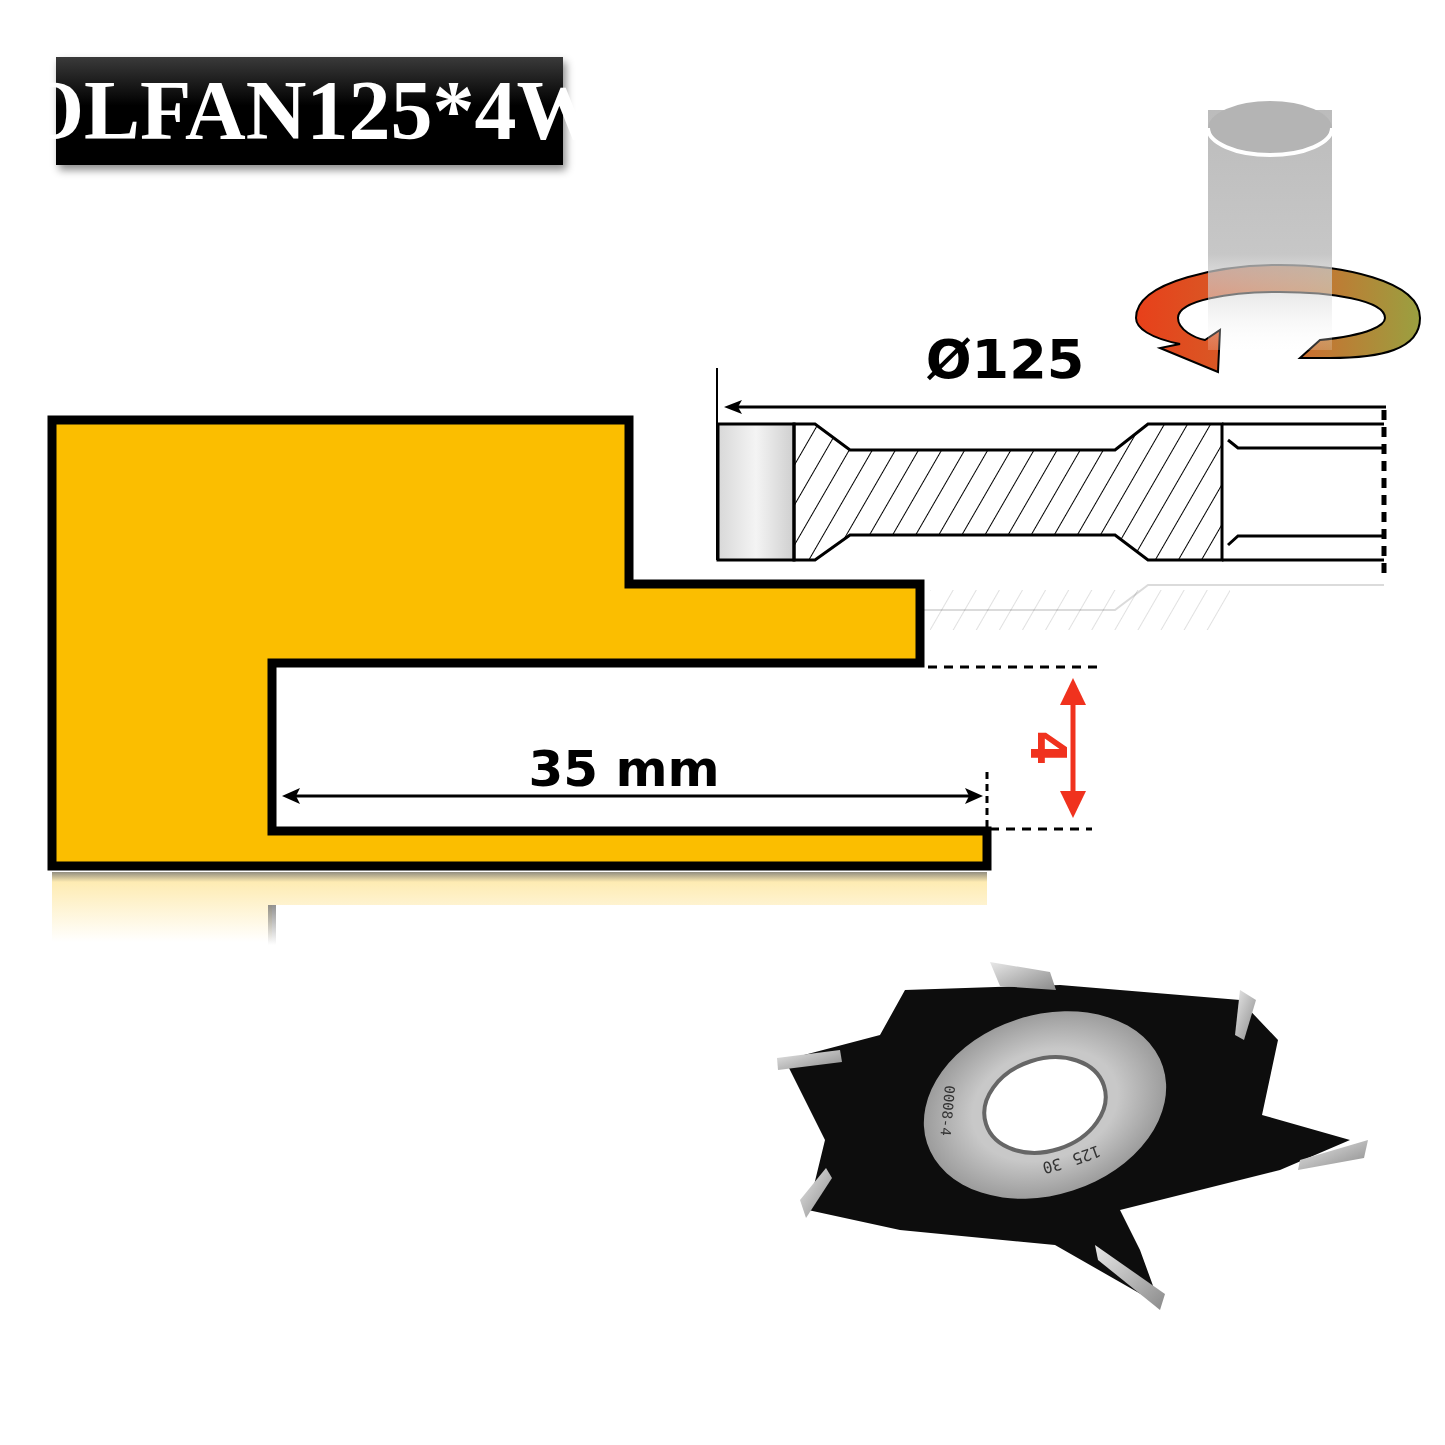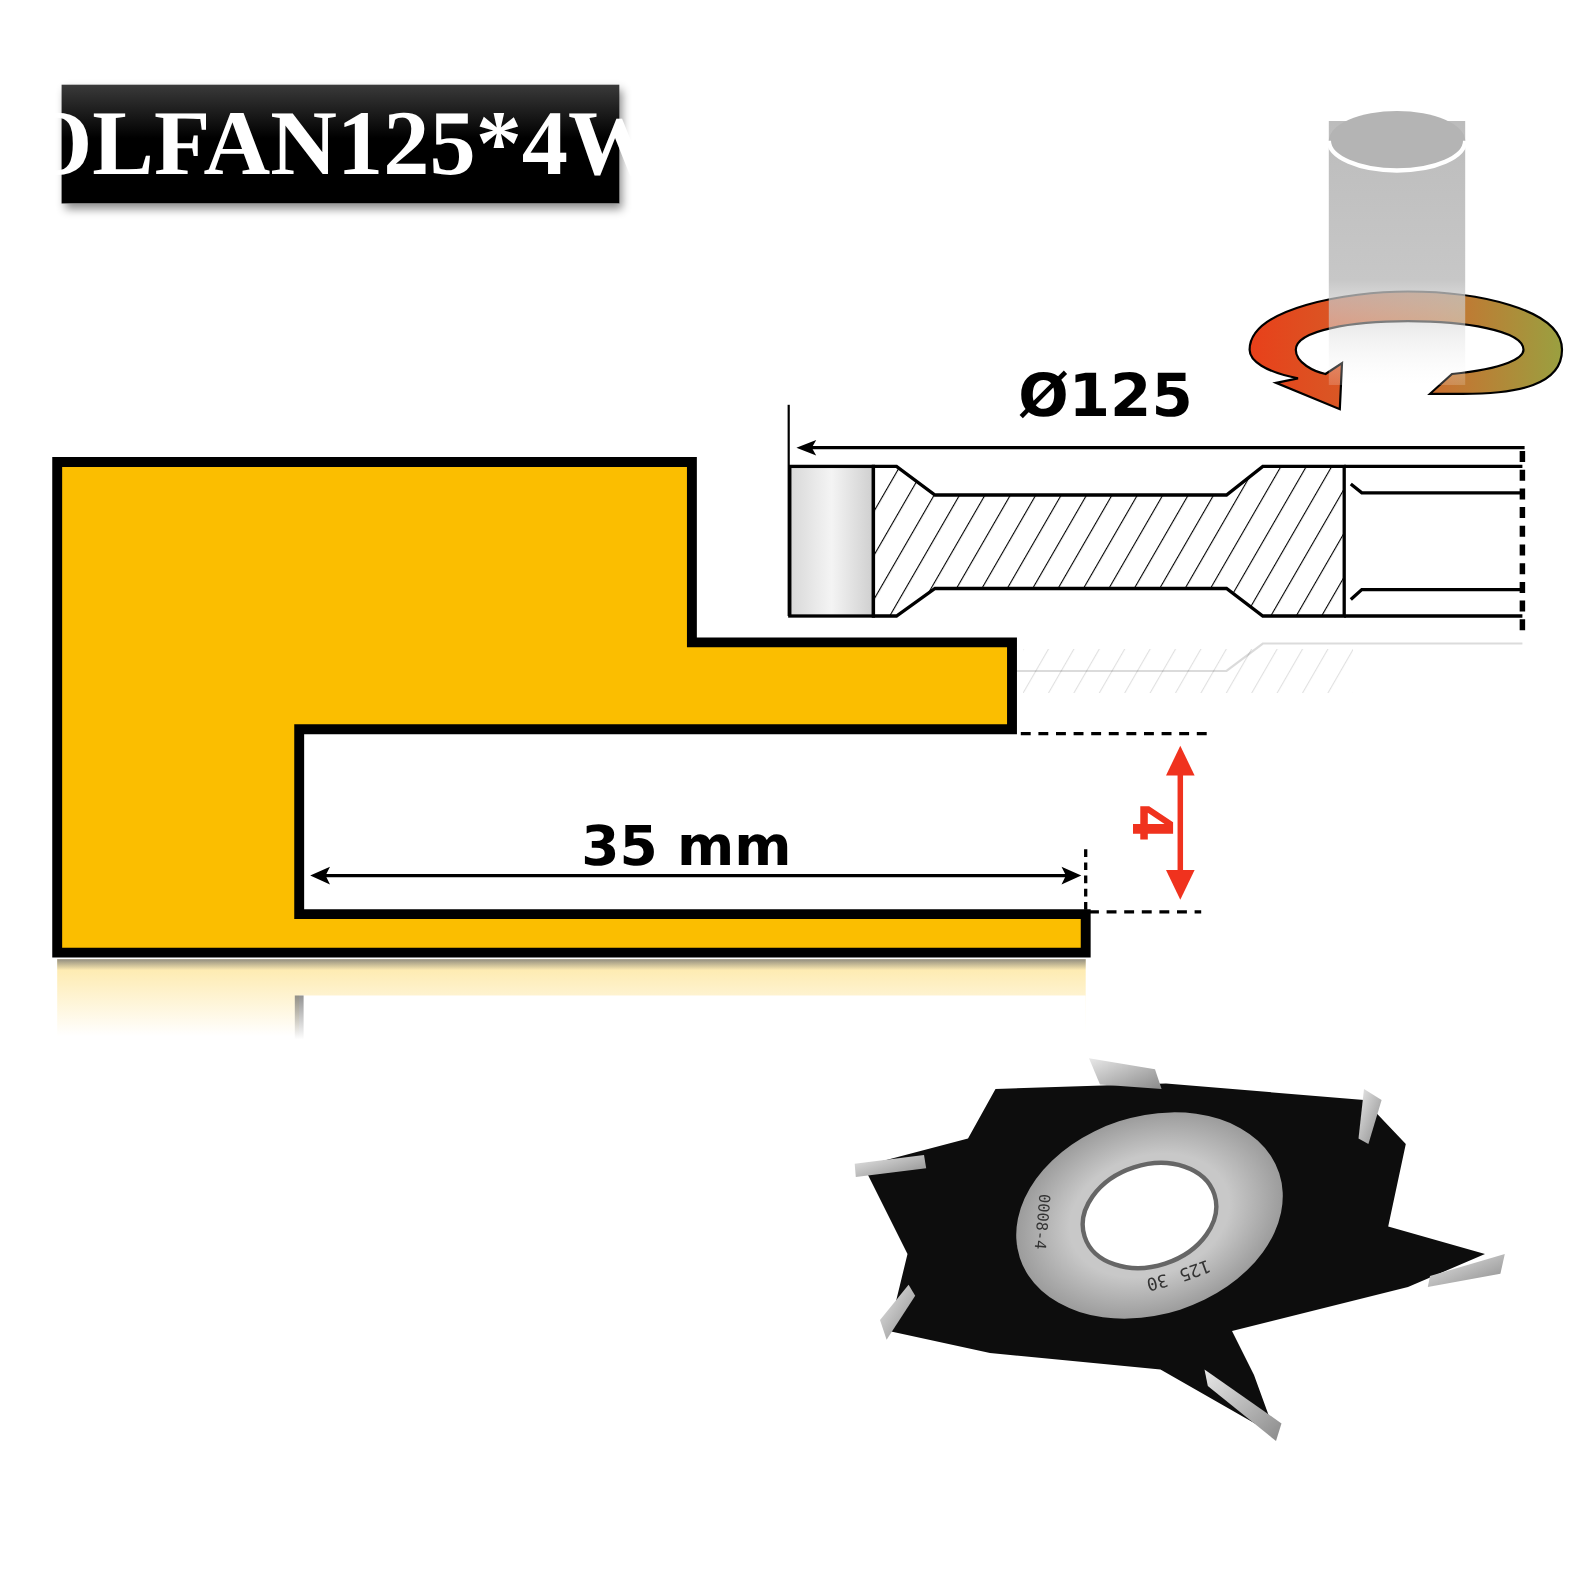--- a/index.html
+++ b/index.html
@@ -1,21 +1,21 @@
 <!DOCTYPE html>
 <html><head>
 <meta charset="utf-8">
 <style>
   html, body { margin: 0; padding: 0; background: #ffffff; }
   body { width: 1445px; height: 1445px; position: relative; overflow: hidden; font-family: "Liberation Sans", sans-serif; }
   .title-box {
     position: absolute; left: 56px; top: 57px; width: 507px; height: 108px;
     background: linear-gradient(#3a3a3a 0%, #000 45%, #000 100%);
     box-shadow: 3px 5px 8px rgba(0,0,0,0.45);
-    display: flex; align-items: center; justify-content: center; margin-top: 20px;
+    display: flex; align-items: center; justify-content: center;
   }
   .title-text {
     color: #fff; font-family: "Liberation Serif", "DejaVu Serif", serif;
     font-weight: bold; font-size: 84px; letter-spacing: 0px; line-height: 1;
   }
   svg.main { position: absolute; left: 0; top: 0; }
   .dim-label { font-family: "DejaVu Sans", sans-serif; font-weight: bold; }
 </style>
 </head>
 <body>

